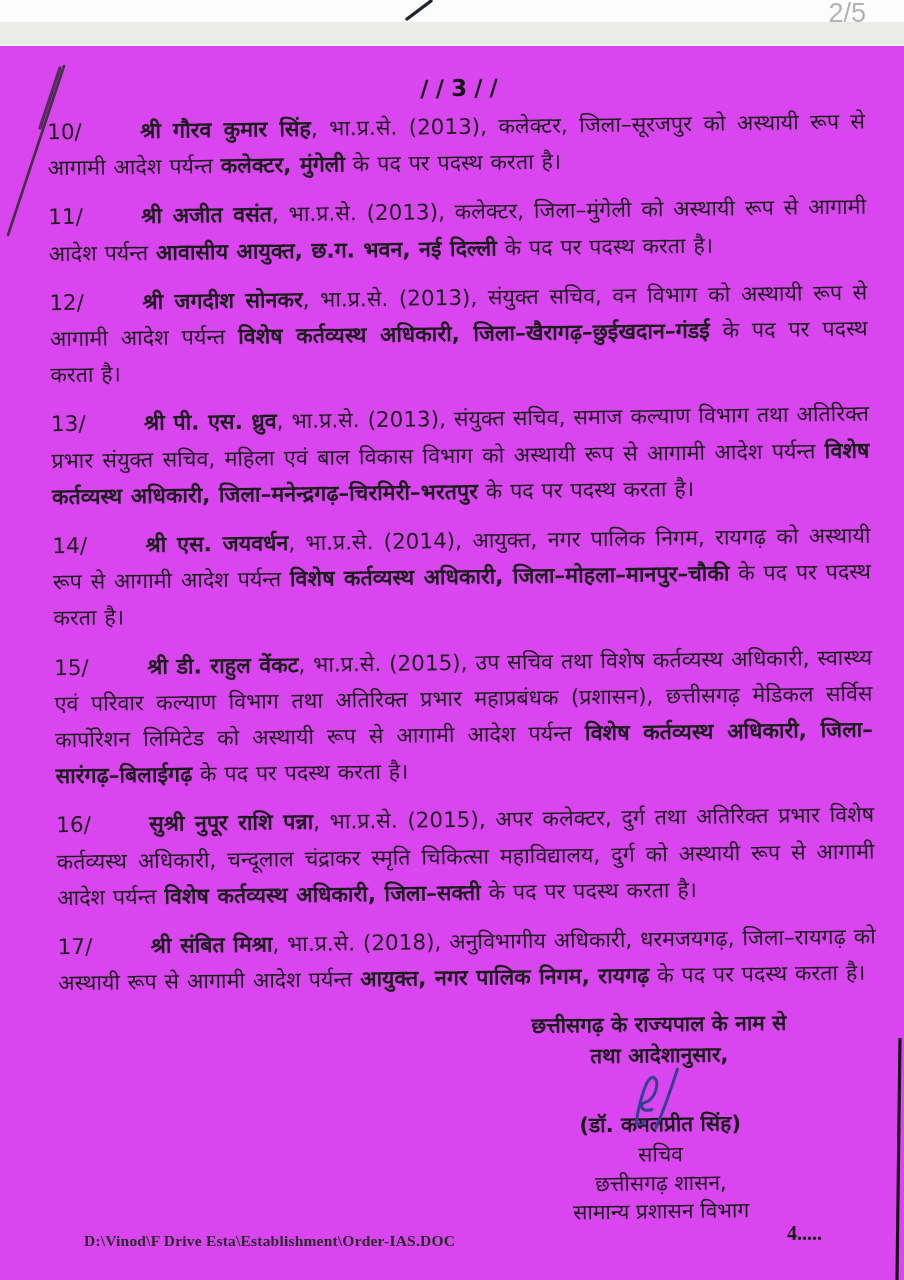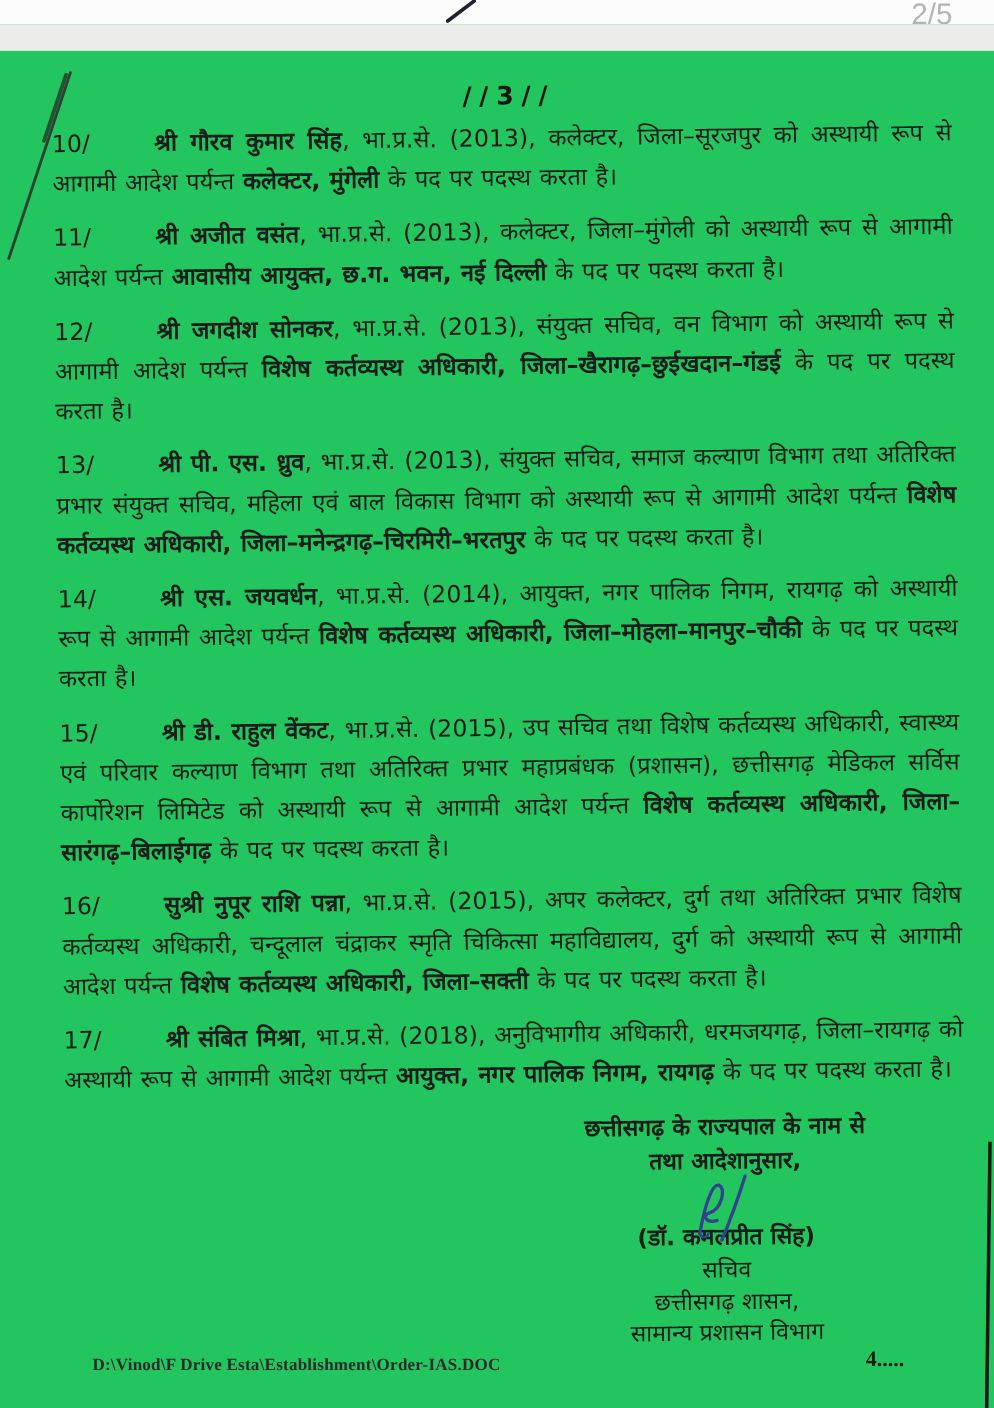--- a/index.html
+++ b/index.html
@@ -5,21 +5,21 @@
   html, body {
     margin: 0; padding: 0;
     width: 904px; height: 1280px;
     overflow: hidden;
     background: #ffffff;
     font-family: "DejaVu Sans", "Liberation Sans", sans-serif;
   }
   .page {
     position: relative;
     width: 904px; height: 1280px;
-    background: #22c55e;
+    background: #d946ef;
     overflow: hidden;
   }
   
   .scan-top {
     position: absolute; top: 0; left: 0;
     width: 904px; height: 22px;
     background: #fcfcfc;
   }
   .page-indicator {
     position: absolute; top: -2px; right: 38px;
@@ -83,21 +83,21 @@
     left: 178px; top: -8px;
   }
   .sig-name { font-weight: 700; margin-top: 0; }
   .sig-plain { line-height: 28.5px; }
   .footer-row {
     position: absolute;
     top: 1222px; left: 0;
     width: 904px;
     display: flex;
     justify-content: space-between;
-    align-items: center;
+    align-items: flex-start;
   }
   .file-path {
     margin-left: 84px;
     margin-top: 10px;
     font-family: "Liberation Serif", "DejaVu Serif", serif;
     font-weight: 700;
     font-size: 15.5px;
     color: #2a2a2a;
     letter-spacing: 0.2px;
   }

